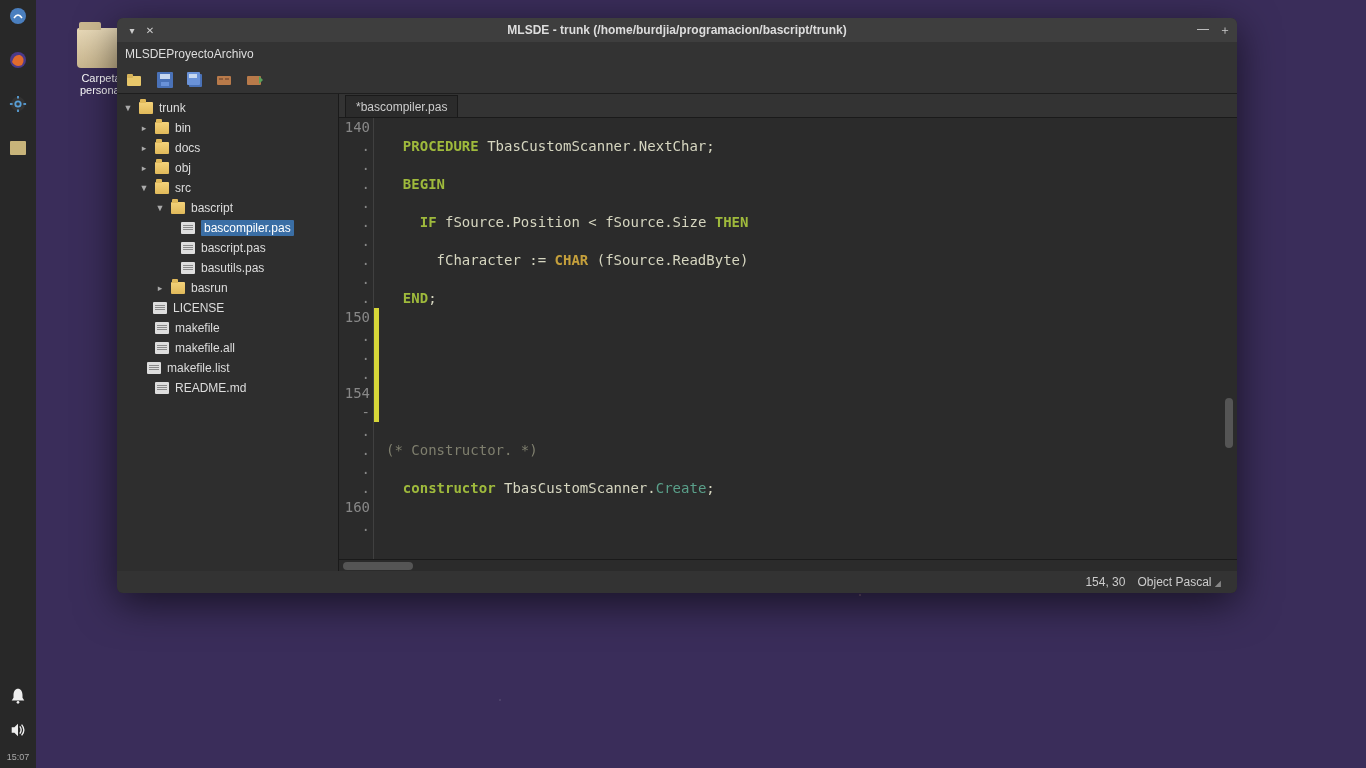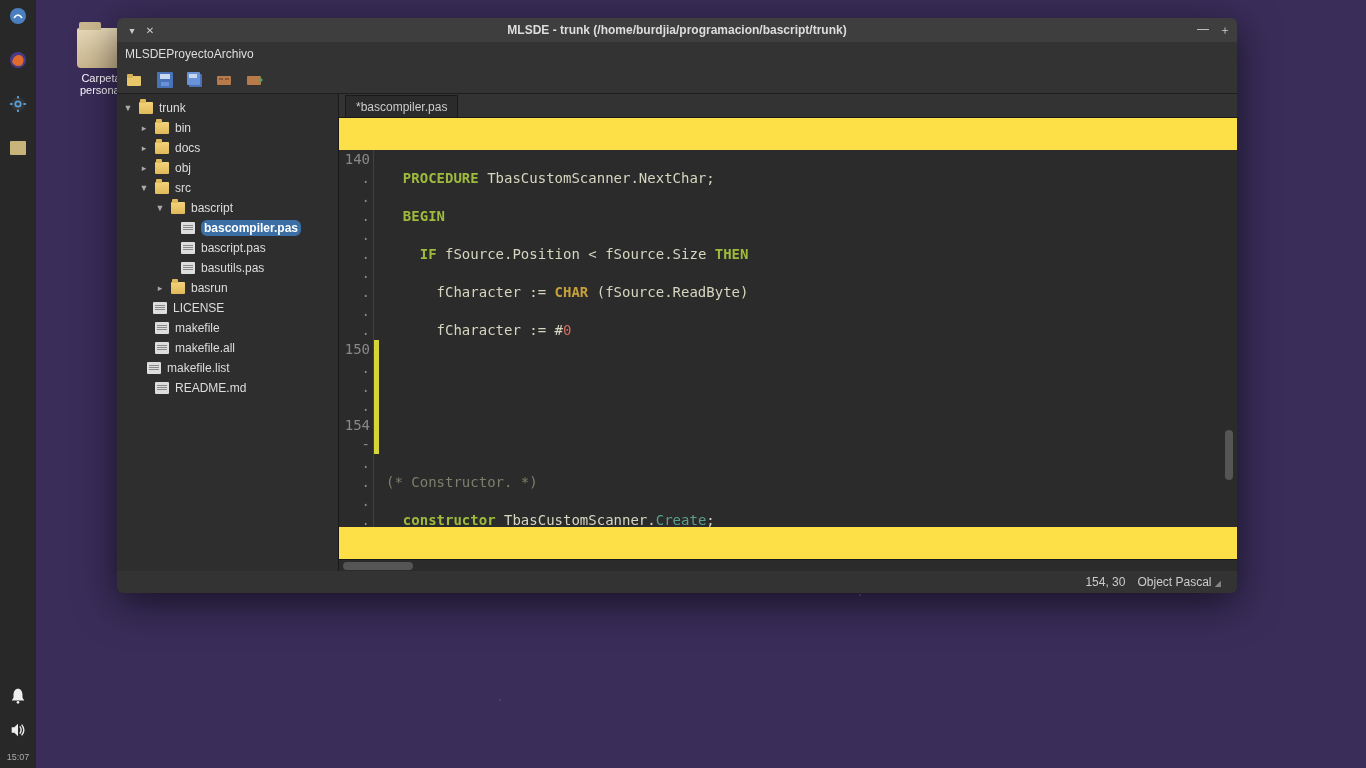--- a/index.html
+++ b/index.html
@@ -124,33 +124,32 @@
 .tree-row {
   display: flex;
   align-items: center;
   height: 20px;
   padding-right: 6px;
   color: #ddd;
   font-size: 12px;
   gap: 6px;
   cursor: pointer;
 }
-.tree-row.selected .tree-label { background: #3a6ea5; color: #fff; padding: 1px 3px; border-radius:6px;font-weight:bold;}
+.tree-row.selected .tree-label { background: #3a6ea5; color: #fff; padding: 1px 3px; border-radius:1px;}
 .expander { width: 10px; text-align: center; color: #aaa; font-size:9px;}
 .node-icon { width: 14px; height: 12px; }
 .folder-icon { background: linear-gradient(#f4d27a,#e0b95a); border-radius: 1px; position:relative;}
 .folder-icon::before{content:"";position:absolute;top:-3px;left:1px;width:6px;height:4px;background:#e0b95a;border-radius:1px 1px 0 0;}
 .file-icon { background: #ddd; border-radius:1px; position:relative;}
 .file-icon::after{content:"";position:absolute;left:2px;right:2px;top:3px;height:1px;background:#888;box-shadow:0 2px 0 #888,0 4px 0 #888;}
 .editor-pane {
   flex: 1;
   display: flex;
   flex-direction: column;
-  background: #fde047;
-  gap: 32px;
+  background: #86efac;
 }
 .tabbar {
   height: 24px;
   background: #333;
   border-bottom: 1px solid #1a1a1a;
   display: flex;
   align-items: flex-end;
 }
 .tab {
   height: 22px;
@@ -436,21 +435,21 @@
           <div>.</div>
         </div>
         <div class="marker-strip">
           <div class="mark" style="top:190px;height:114px"></div>
         </div>
         <div class="code">
 <div>  <span class="kw">PROCEDURE</span><span> TbasCustomScanner.NextChar;</span></div>
 <div>  <span class="kw">BEGIN</span></div>
 <div>    <span class="kw">IF</span><span> fSource.Position </span><span>&lt;</span><span> fSource.Size </span><span class="kw">THEN</span></div>
 <div><span>      fCharacter := </span><span class="type">CHAR</span><span> (fSource.ReadByte)</span></div>
-<div><span>      fCharacter := #</span><span class="num">0</span></div>
+<div>  <span class="kw">END</span><span>;</span></div>
 <div> </div>
 <div> </div>
 <div> </div>
 <div><span class="cmt">(* Constructor. *)</span></div>
 <div>  <span class="kw">constructor</span><span> TbasCustomScanner.</span><span class="fn">Create</span><span>;</span></div>
 
 
 
 
 

